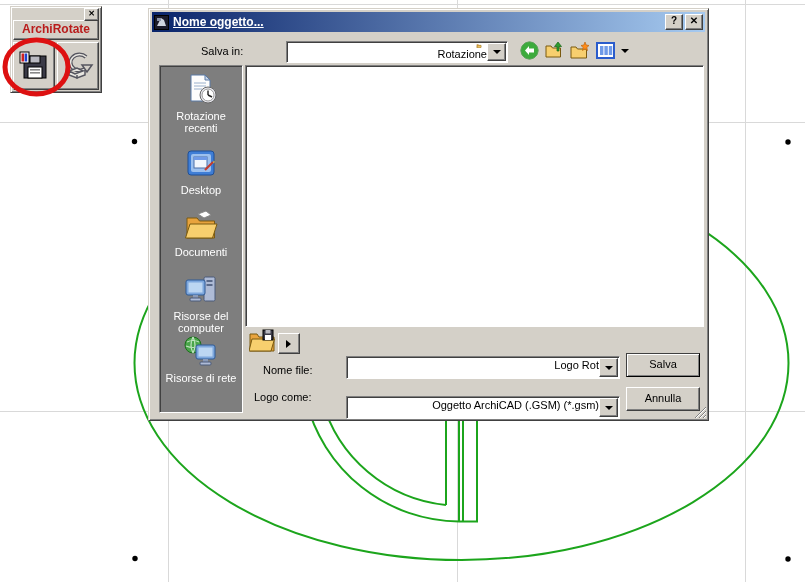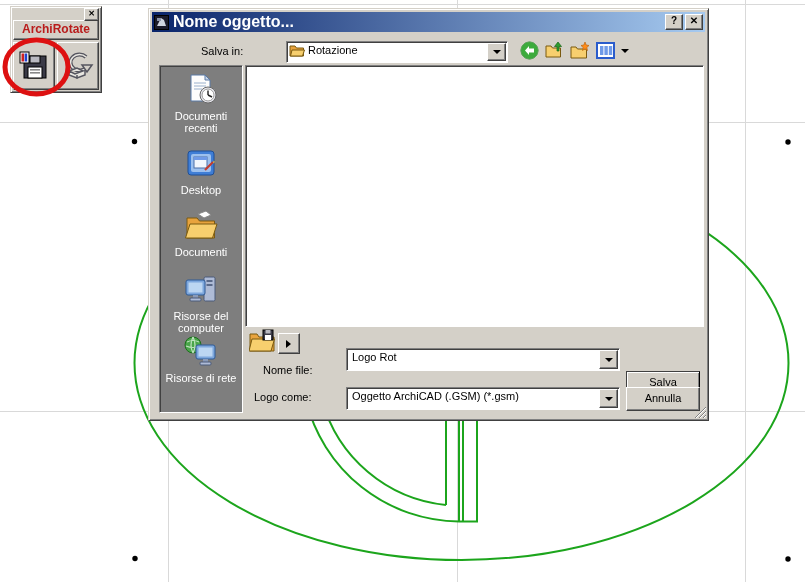--- a/index.html
+++ b/index.html
@@ -24,30 +24,30 @@
   .palette-header{margin:0 2px;height:18px;text-align:center;font-weight:bold;
      font-size:12px;line-height:17px;color:#b91c1c;}
   .palette-buttons{display:flex;gap:2px;padding:2px 2px;}
   .palette-btn{width:41px;height:46px;display:flex;align-items:center;justify-content:center;}
 
   
   .dialog{left:148px;top:8px;width:559px;height:411px;font-size:11px;color:#000;}
   .titlebar{position:absolute;left:3px;top:3px;right:3px;height:20px;
      display:flex;align-items:center;padding:0 2px;
      background:linear-gradient(to right,#0a246a,#a6caf0);}
-  .titlebar-text{color:#fff;font-weight:bold;font-size:16px;margin-left:4px;flex:1;
-     white-space:nowrap;overflow:hidden;}
+  .titlebar-text{color:#fff;font-weight:bold;font-size:12px;margin-left:4px;flex:1;
+     white-space:nowrap;overflow:hidden;text-decoration:underline;}
   .tb-btn{width:16px;height:14px;font-size:10px;font-weight:bold;line-height:12px;
      text-align:center;color:#000;margin-left:2px;cursor:default;}
 
   .dlg-label{position:absolute;height:14px;line-height:14px;white-space:nowrap;}
 
   .combo{position:absolute;background:#fff;}
   .combo-inner{position:absolute;left:2px;top:2px;right:20px;bottom:2px;display:flex;
-     align-items:flex-start;overflow:hidden;white-space:nowrap;}
+     align-items:flex-end;overflow:hidden;white-space:nowrap;flex-direction:column;}
   .combo-text{padding-left:3px;}
   .combo-btn{position:absolute;top:1px;right:1px;bottom:1px;width:17px;
      display:flex;align-items:center;justify-content:center;}
   .tri-down{width:0;height:0;border:4px solid transparent;border-top:4px solid #000;margin-top:4px;}
   .tri-right{width:0;height:0;border:4px solid transparent;border-left:5px solid #000;margin-left:3px;}
 
   .dlg-toolbar{position:absolute;left:371px;top:32px;display:flex;gap:6px;align-items:center;}
 
   .placesbar{position:absolute;left:10px;top:56px;width:82px;height:346px;background:#7e7e7e;}
   .place{position:absolute;left:0;width:100%;text-align:center;cursor:default;}
@@ -181,21 +181,21 @@
           <path d="M7 1 h14 l5 5 v21 h-19 z" fill="#fdfdfd" stroke="#5a7ba6"></path>
           <path d="M21 1 l5 5 h-5 z" fill="#c9d6e8" stroke="#5a7ba6"></path>
           <line x1="10" y1="9" x2="22" y2="9" stroke="#9ab0cc"></line>
           <line x1="10" y1="12" x2="22" y2="12" stroke="#9ab0cc"></line>
           <line x1="10" y1="15" x2="18" y2="15" stroke="#9ab0cc"></line>
           <circle cx="24" cy="21" r="8" fill="#e9e9ef" stroke="#666"></circle>
           <circle cx="24" cy="21" r="6" fill="#fff" stroke="#999"></circle>
           <line x1="24" y1="21" x2="24" y2="16.5" stroke="#222" stroke-width="1.4"></line>
           <line x1="24" y1="21" x2="28" y2="23" stroke="#222" stroke-width="1.4"></line>
         </svg>
-        <div class="plabel">Documenti recenti</div>
+        <div class="plabel">Rotazione recenti</div>
       </div>
 
       <div class="place" style="top:82px;">
         <svg class="picon" width="34" height="32" viewBox="0 0 34 32">
           <rect x="4" y="3" width="26" height="24" rx="3" fill="#3f7ed6" stroke="#1f4f96"></rect>
           <rect x="7" y="6" width="20" height="18" rx="2" fill="#9cc0ee"></rect>
           <rect x="10" y="9" width="13" height="11" fill="#f2f6fc" stroke="#4a6ea8"></rect>
           <rect x="10" y="9" width="13" height="3" fill="#6f9ae8"></rect>
           <line x1="21" y1="22" x2="29" y2="14" stroke="#c23b2e" stroke-width="2.2"></line>
           <polygon points="29.5,12.5 31,14 29,15.5" fill="#e8b43a"></polygon>
@@ -245,32 +245,32 @@
       <path d="M3 11 h22.5 l-3.5 12 h-22 z" fill="#f7cf6e" stroke="#7a5a10"></path>
       <rect x="14" y="2" width="10" height="10" fill="#3a3a46" stroke="#000"></rect>
       <rect x="16.5" y="2" width="5" height="3.5" fill="#b9b9c0"></rect>
       <rect x="16" y="7" width="6" height="5" fill="#fff"></rect>
     </svg>
     <div class="abs raised small-btn" style="left:129px;top:324px;width:20px;height:19px;">
       <span class="tri-right"></span>
     </div>
 
     <div class="dlg-label" style="left:114px;top:354px;">Nome file:</div>
-    <div class="combo sunken" style="left:197px;top:339px;width:272px;height:21px;">
+    <div class="combo sunken" style="left:197px;top:347px;width:272px;height:21px;">
       <div class="combo-inner">
         <span class="combo-text">Logo Rot</span>
       </div>
       <div class="raised combo-btn">
         <span class="tri-down"></span>
       </div>
     </div>
-    <div class="btn raised btn-default" style="left:477px;top:362px;">Salva</div>
+    <div class="btn raised btn-default" style="left:477px;top:344px;">Salva</div>
 
     <div class="dlg-label" style="left:105px;top:381px;">Logo come:</div>
-    <div class="combo sunken" style="left:197px;top:378px;width:272px;height:21px;">
+    <div class="combo sunken" style="left:197px;top:387px;width:272px;height:21px;">
       <div class="combo-inner">
         <span class="combo-text">Oggetto ArchiCAD (.GSM) (*.gsm)</span>
       </div>
       <div class="raised combo-btn">
         <span class="tri-down"></span>
       </div>
     </div>
     <div class="btn raised" style="left:477px;top:378px;">Annulla</div>
 
     <svg class="grip" width="12" height="12" viewBox="0 0 12 12">

